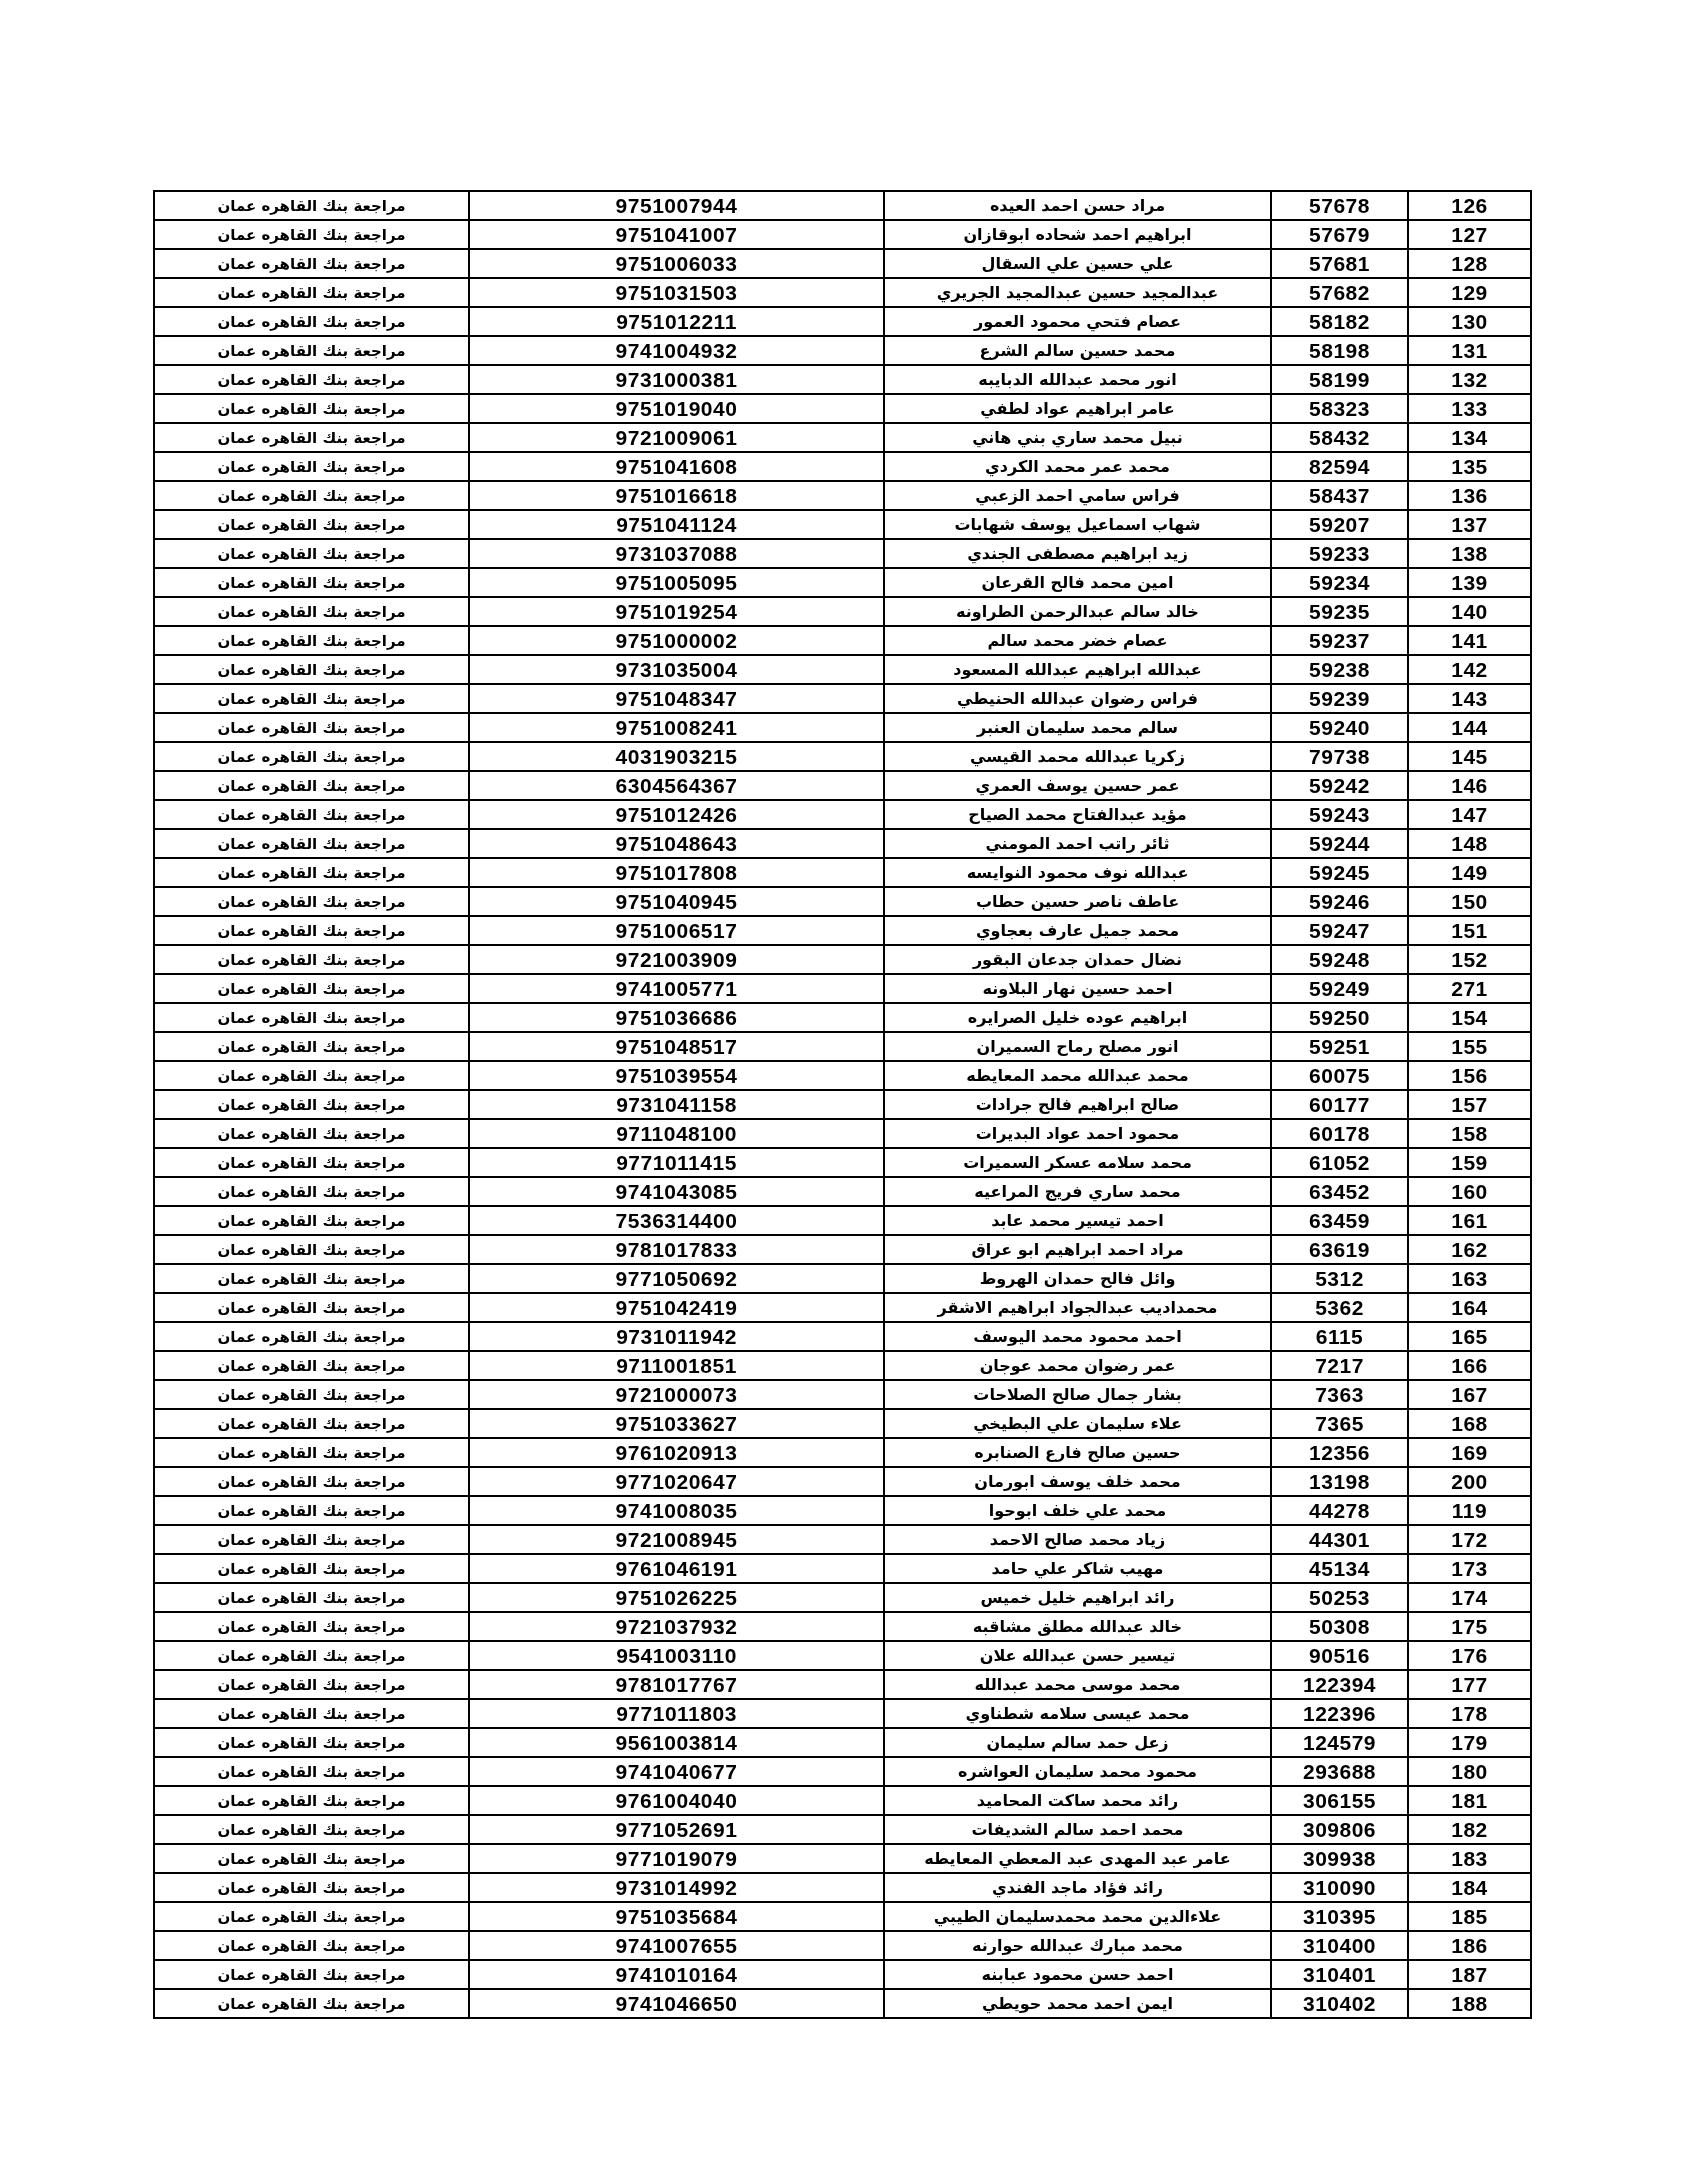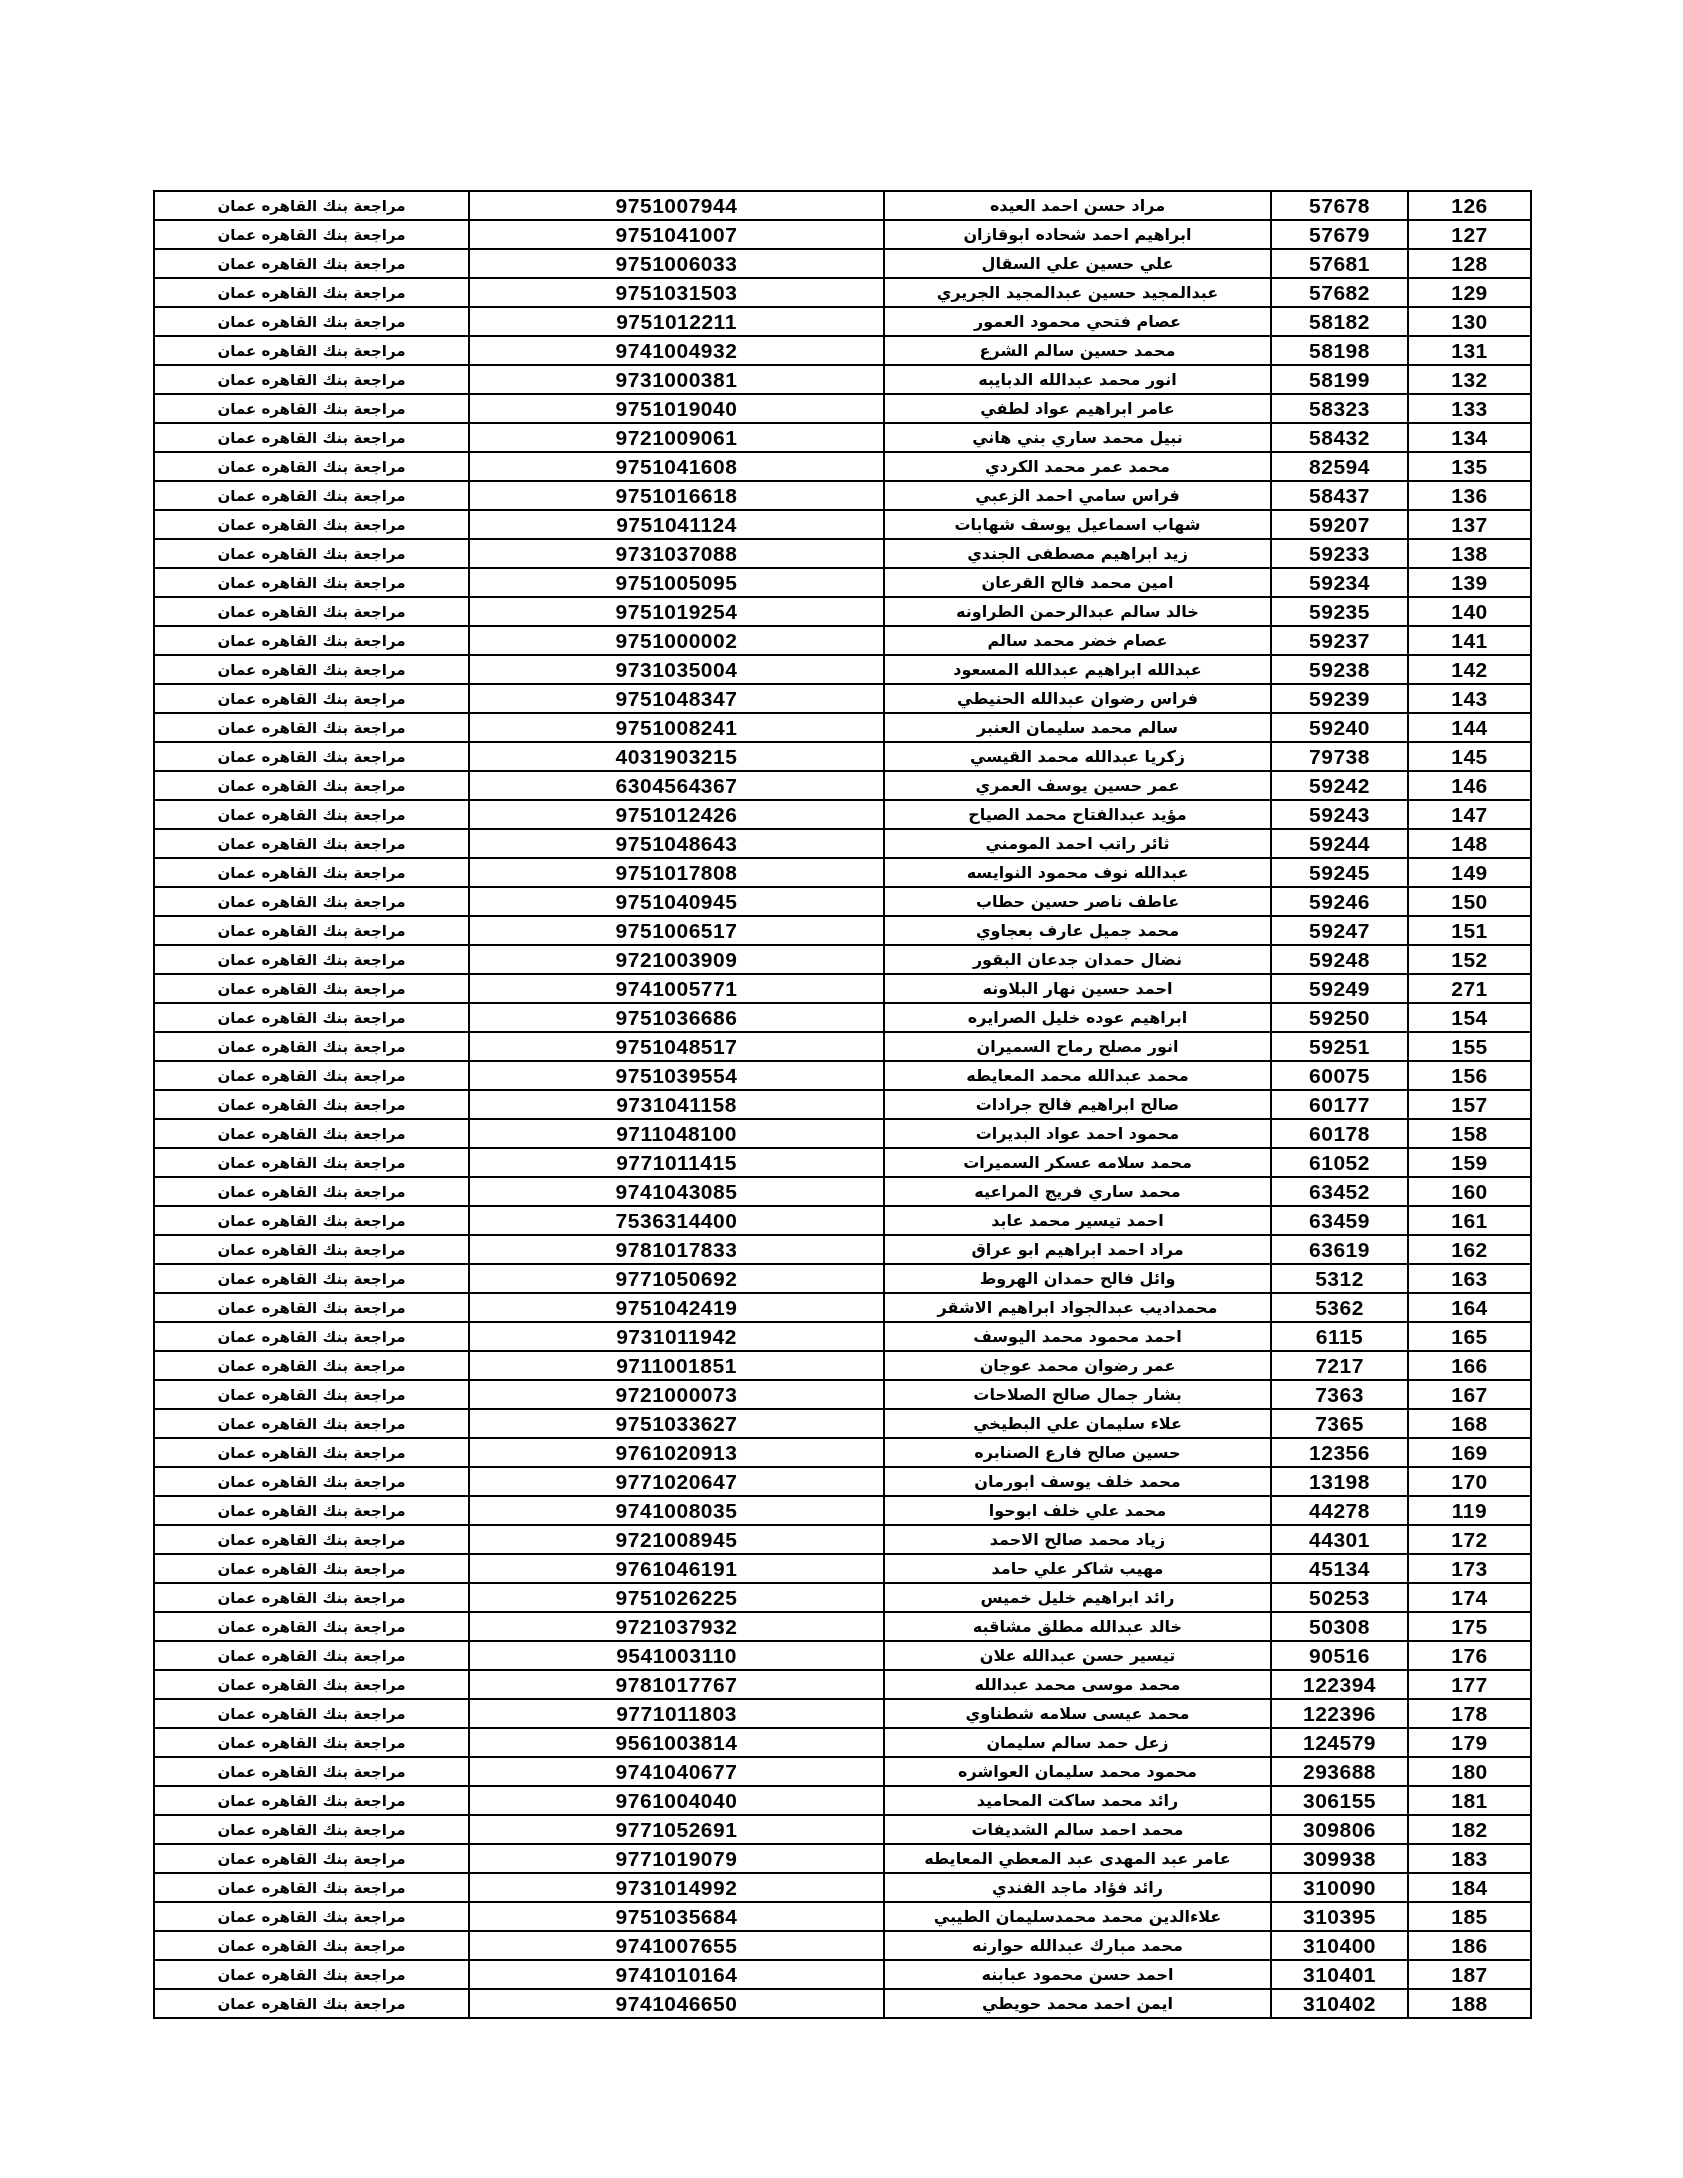--- a/index.html
+++ b/index.html
@@ -368,21 +368,21 @@
           <td class="num">9761020913</td>
           <td class="ar">حسين صالح فارع الصنابره</td>
           <td class="num">12356</td>
           <td class="num">169</td>
         </tr>
         <tr>
           <td class="ar review">مراجعة بنك القاهره عمان</td>
           <td class="num">9771020647</td>
           <td class="ar">محمد خلف يوسف ابورمان</td>
           <td class="num">13198</td>
-          <td class="num">170</td>
+          <td class="num">200</td>
         </tr>
         <tr>
           <td class="ar review">مراجعة بنك القاهره عمان</td>
           <td class="num">9741008035</td>
           <td class="ar">محمد علي خلف ابوحوا</td>
           <td class="num">44278</td>
           <td class="num">119</td>
         </tr>
         <tr>
           <td class="ar review">مراجعة بنك القاهره عمان</td>

